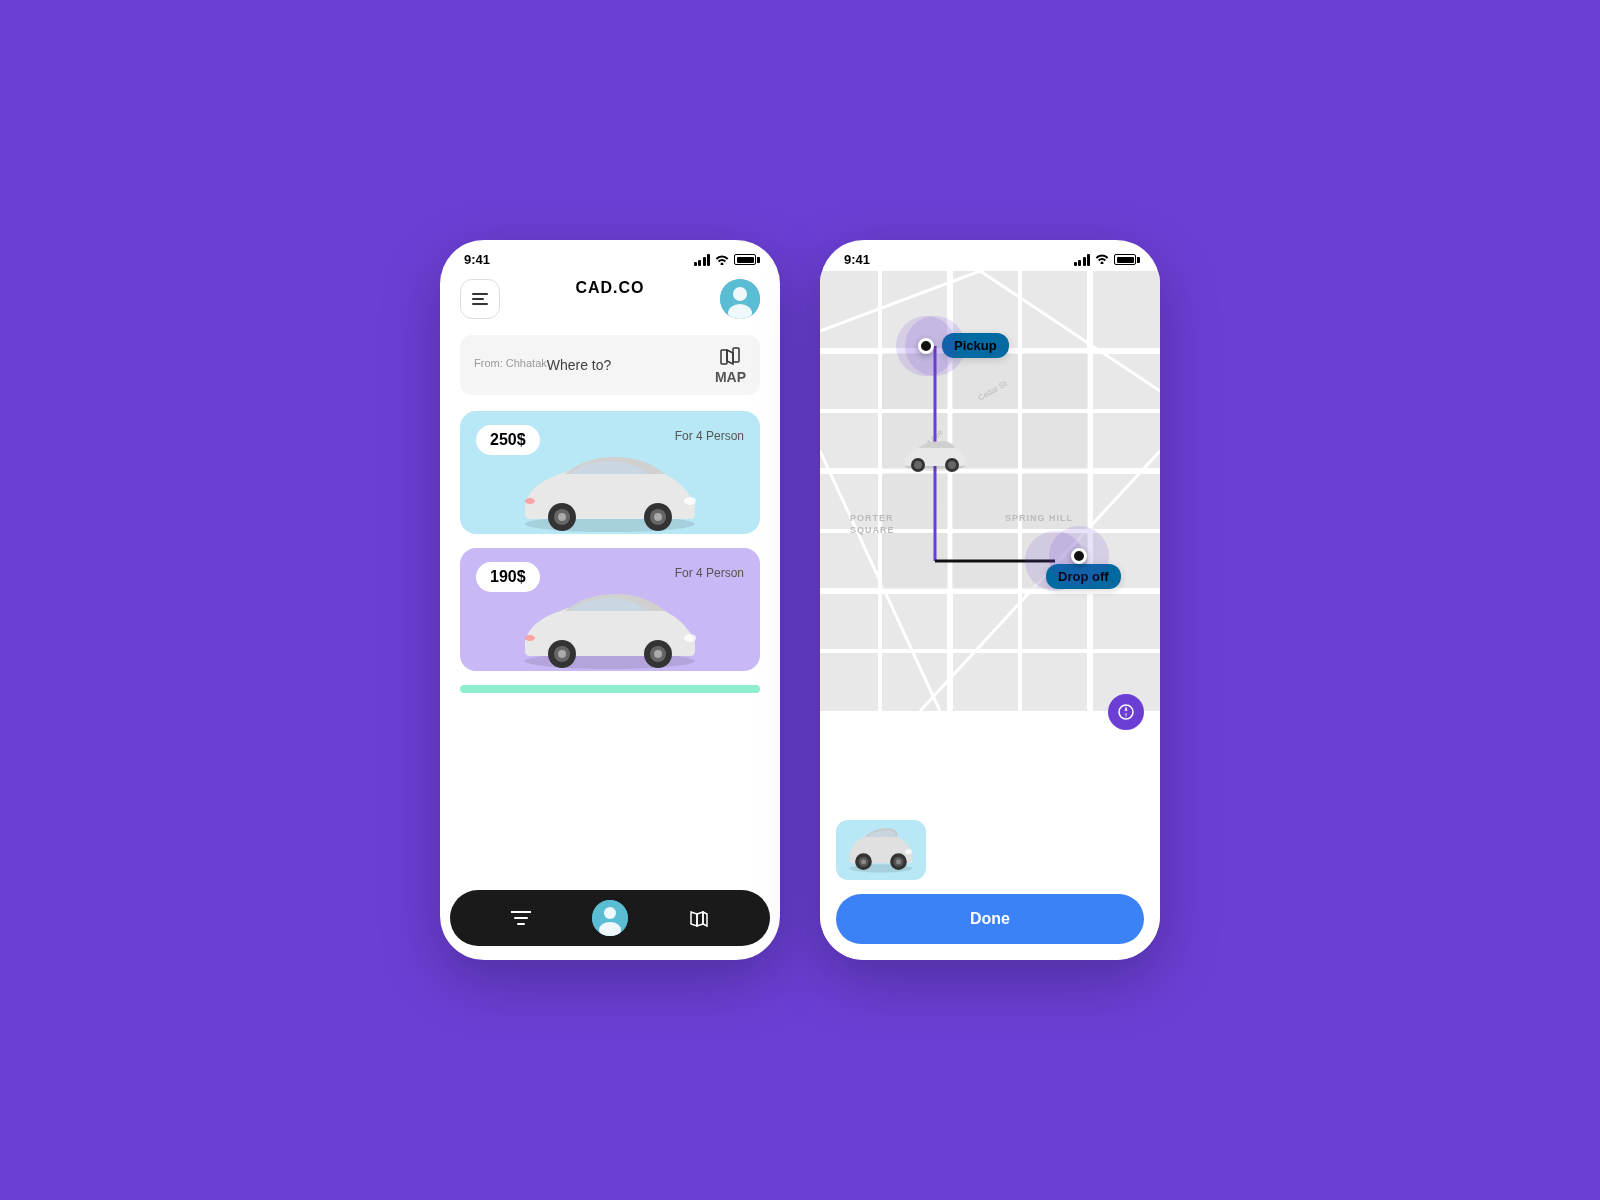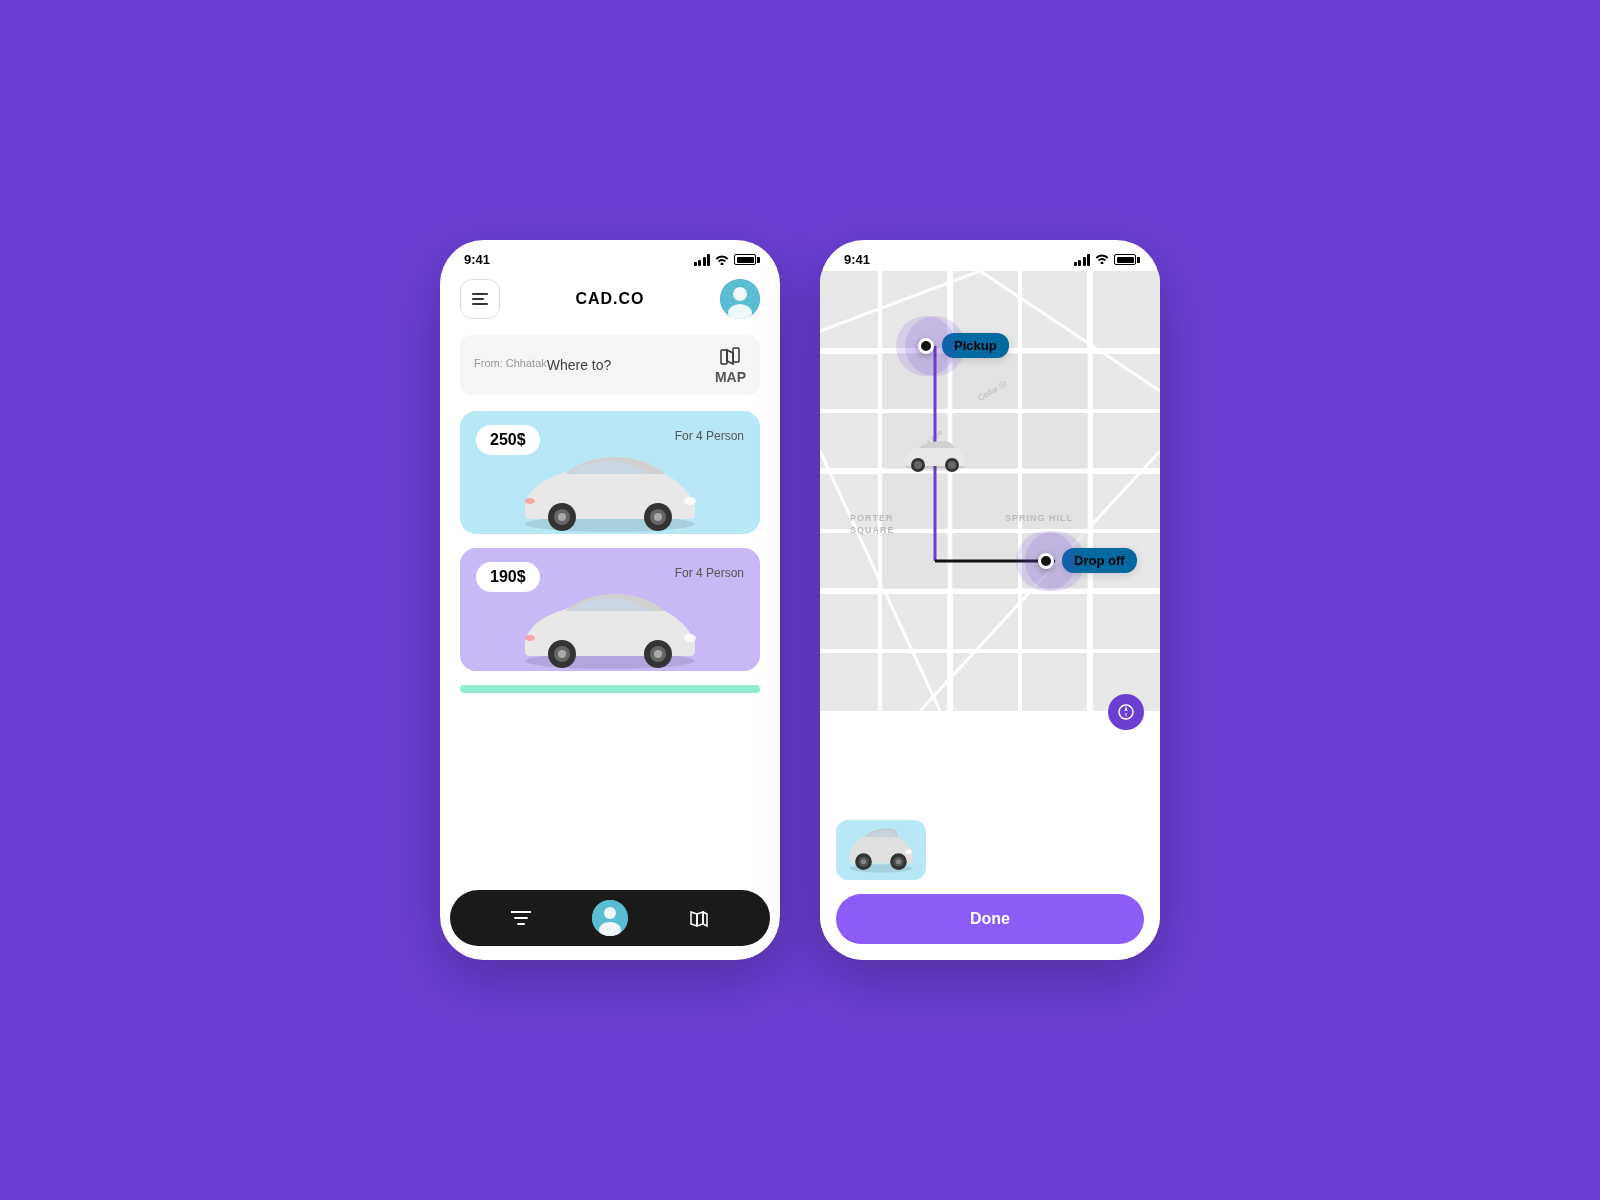--- a/index.html
+++ b/index.html
@@ -94,21 +94,20 @@
       flex: 1;
       padding: 0 20px 0;
       overflow: hidden;
       display: flex;
       flex-direction: column;
     }
 
     
     .header {
       display: flex;
-      align-items: center;
       justify-content: space-between;
       padding: 8px 0 16px;
     }
     .menu-btn {
       width: 40px;
       height: 40px;
       border: 1.5px solid #ddd;
       border-radius: 12px;
       display: flex;
       align-items: center;
@@ -306,21 +305,21 @@
     .dest-address {
       font-size: 22px;
       font-weight: 800;
       color: #111;
     }
     .dest-time {
       font-size: 13px;
       color: #888;
     }
     .done-btn {
-      background: #8b5cf6;
+      background: #3b82f6;
       color: #fff;
       border: none;
       border-radius: 30px;
       padding: 16px;
       font-size: 16px;
       font-weight: 600;
       cursor: pointer;
       text-align: center;
       width: 100%;
     }
@@ -604,21 +603,21 @@
     </svg>
 
     <div class="map-pin" style="position:absolute; top:62px; left:98px; flex-direction:row; align-items:center;">
       <div style="position:relative; width:16px; height:16px;">
         <div class="pin-circle"></div>
         <div class="pin-dot"></div>
       </div>
       <div class="pin-label" style="margin-left:8px;">Pickup</div>
     </div>
 
-    <div style="position:absolute; top:277px; left:218px; display:flex; flex-direction:row; align-items:center;">
+    <div style="position:absolute; top:277px; left:218px; display:flex; flex-direction:column; align-items:center;">
       <div style="position:relative; width:16px; height:16px;">
         <div class="pin-circle"></div>
         <div class="pin-dot"></div>
       </div>
       <div class="pin-label" style="margin-left:8px;">Drop off</div>
     </div>
 
     <div class="compass-btn">
       <svg width="16" height="16" viewBox="0 0 16 16" fill="none">
         <circle cx="8" cy="8" r="7" stroke="white" stroke-width="1.5"></circle>

